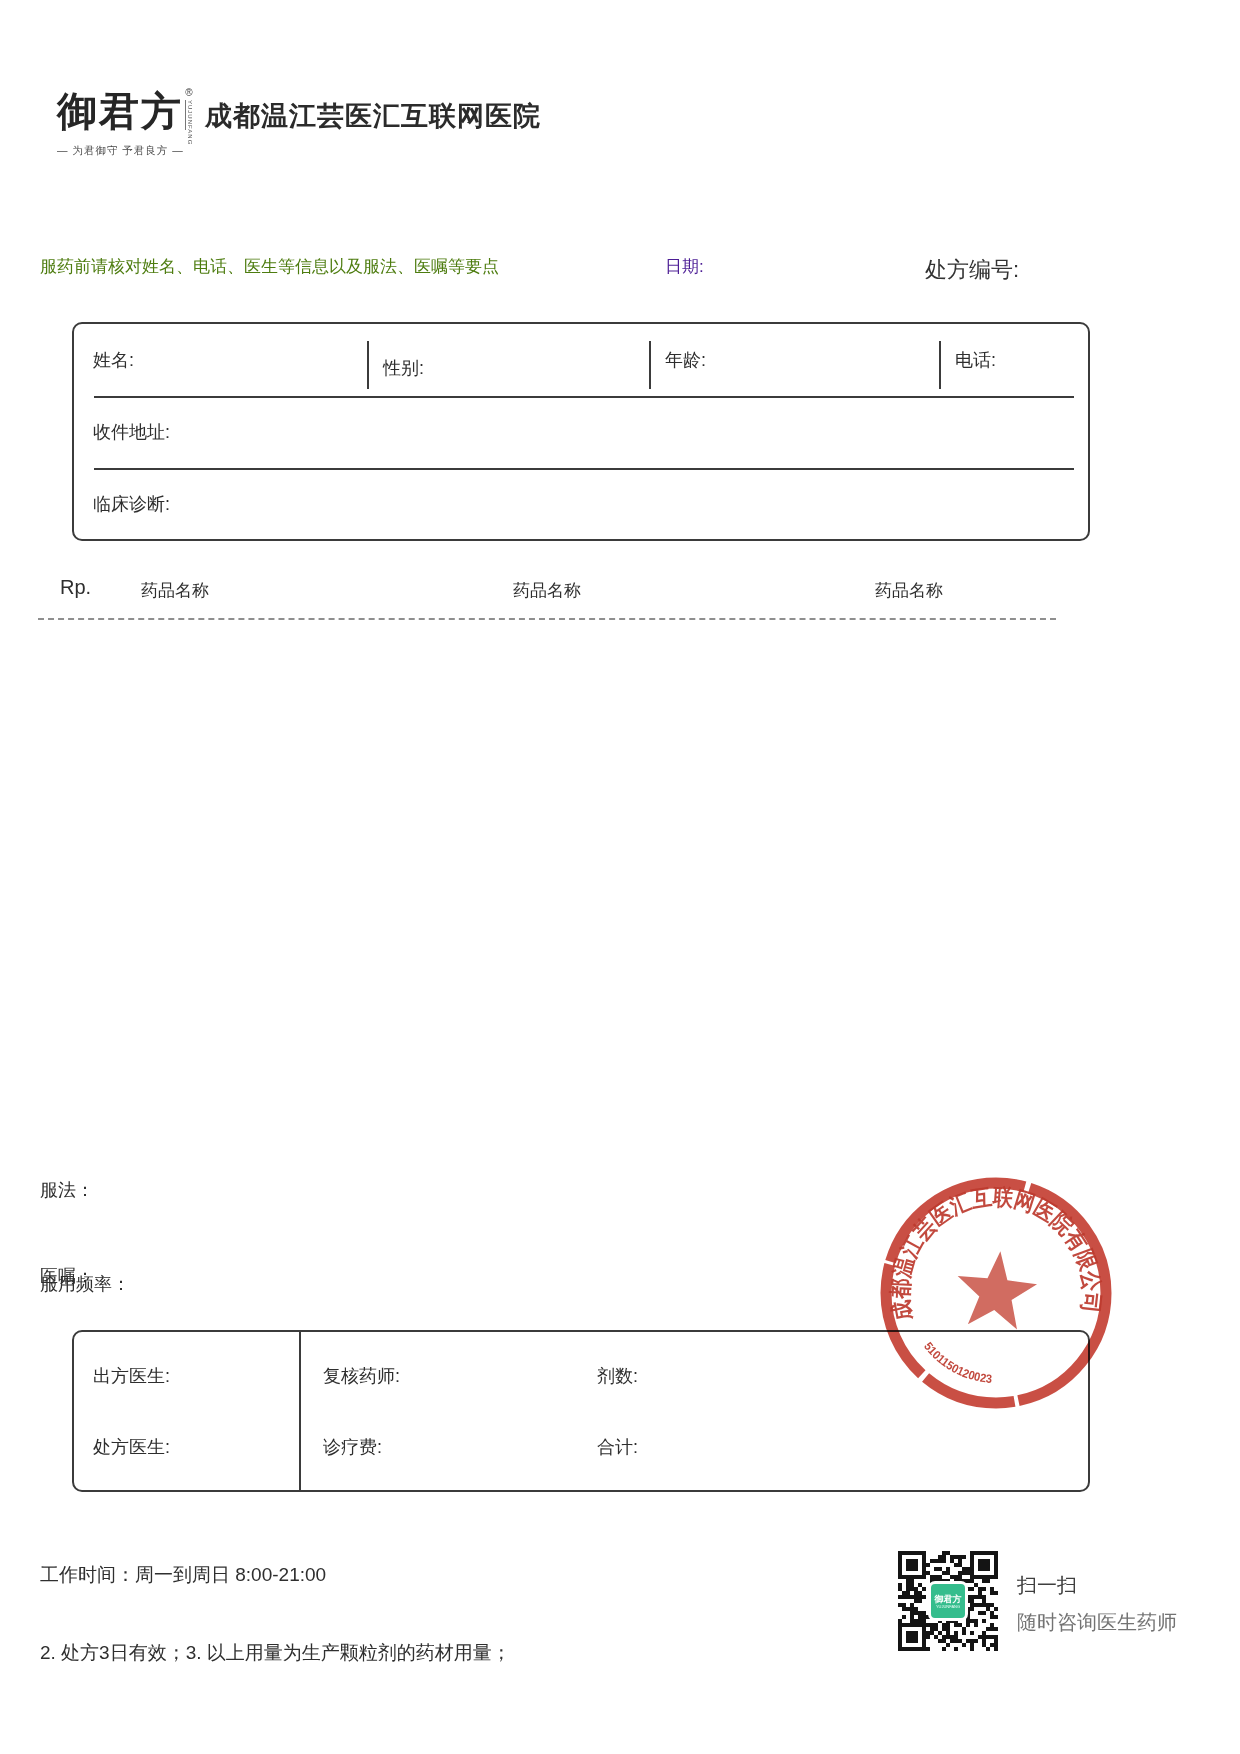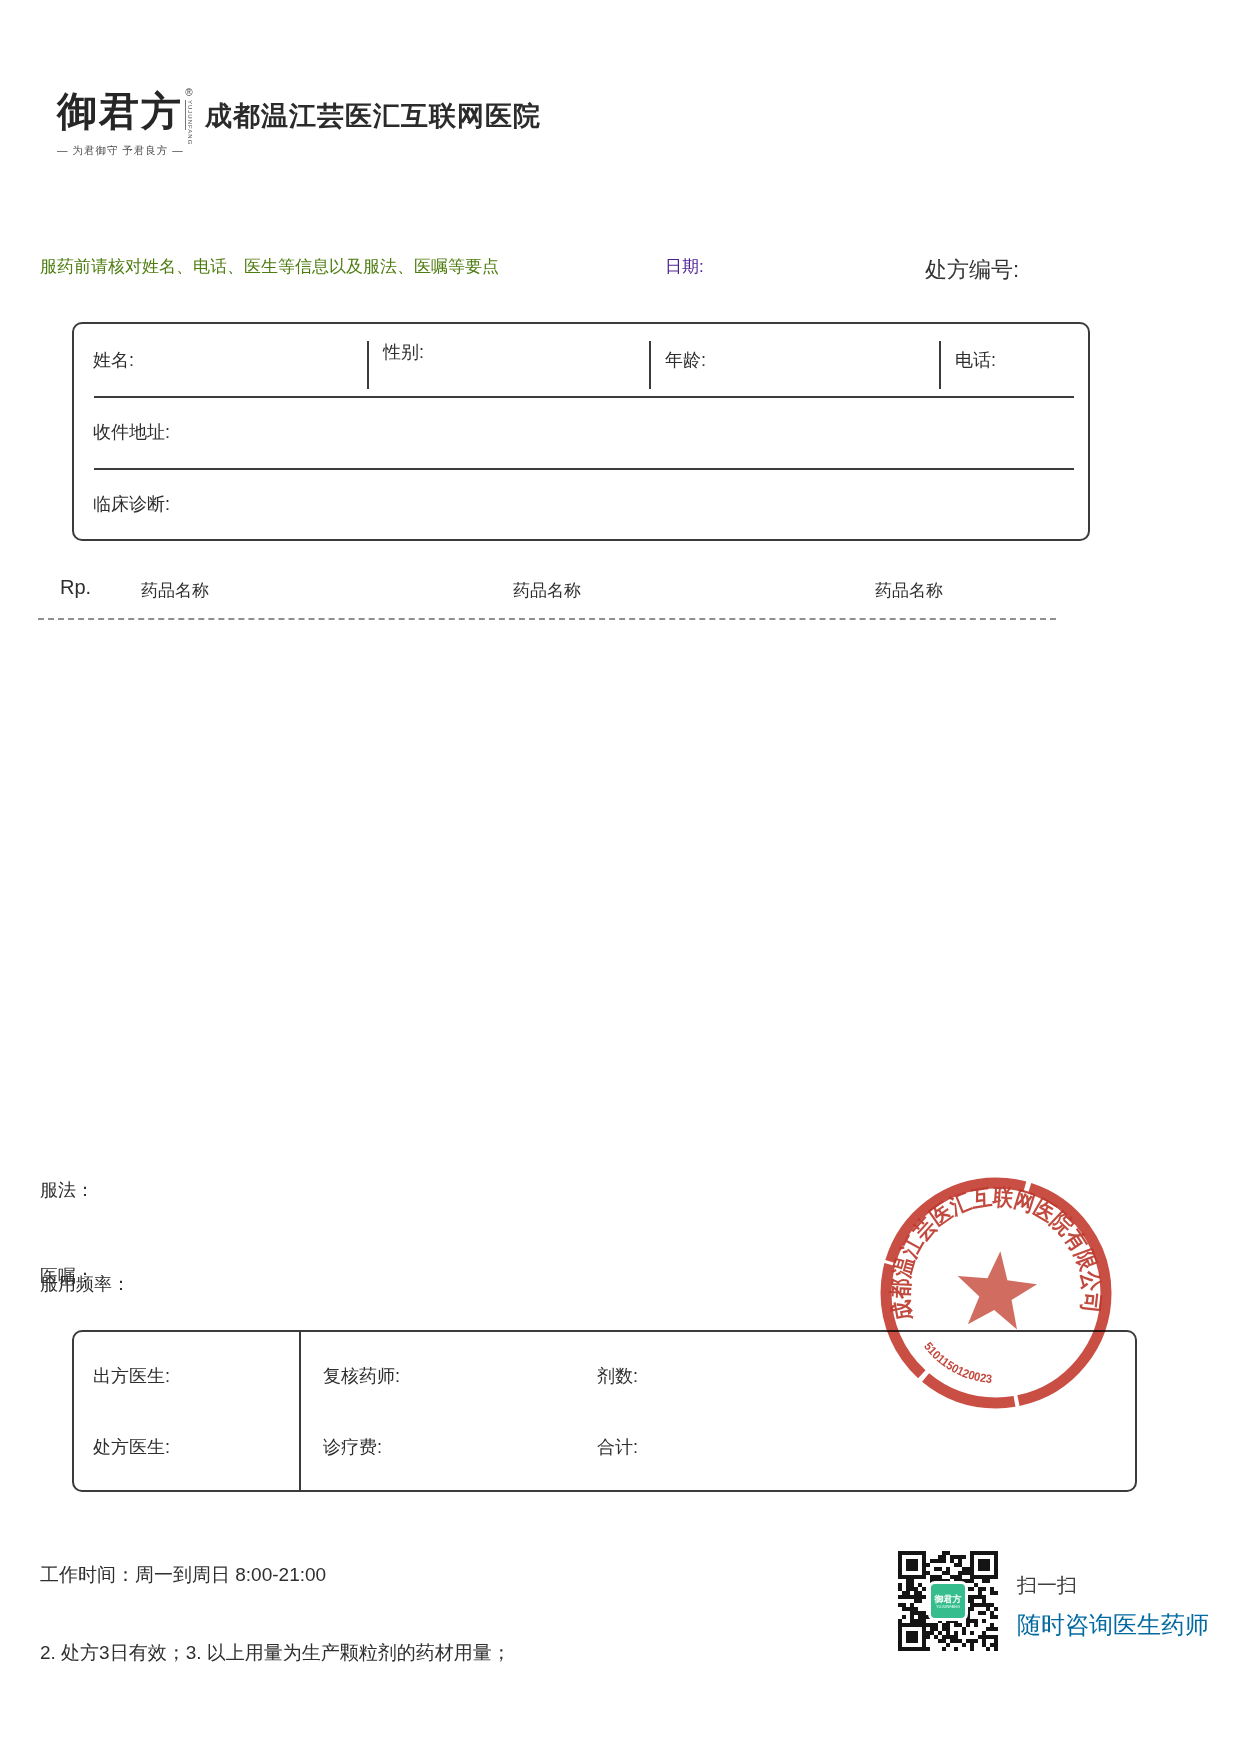--- a/index.html
+++ b/index.html
@@ -26,31 +26,31 @@
   .vdiv{position:absolute;width:2px;background:#3b3b3b;}
   .hline{position:absolute;height:2px;background:#3b3b3b;}
   .field-label{position:absolute;font-size:18px;color:#2e2e2e;white-space:nowrap;}
   
   .rp-label{position:absolute;left:60px;top:576px;font-size:20px;color:#2e2e2e;}
   .med-col{position:absolute;top:579px;font-size:17px;color:#2e2e2e;}
   .dashed-line{position:absolute;left:38px;top:618px;width:1018px;border-top:2px dashed #8f8f8f;}
   
   .usage-label{position:absolute;left:40px;font-size:18px;color:#2e2e2e;}
   
-  .signoff-box{left:38px;top:1330px;width:1014px;height:158px;padding-left:47px;}
+  .signoff-box{left:38px;top:1330px;width:1014px;height:158px;}
   
   .stamp{position:absolute;left:866px;top:1163px;width:260px;height:260px;mix-blend-mode:multiply;opacity:.92;}
   
   .footer-line{position:absolute;left:40px;font-size:19px;color:#2f2f2f;}
   .qr-wrap{position:absolute;left:898px;top:1551px;width:100px;height:100px;}
   .qr-center{position:absolute;left:30px;top:30px;width:40px;height:40px;background:#35bd8d;border:3px solid #ffffff;border-radius:7px;box-sizing:border-box;display:flex;flex-direction:column;align-items:center;justify-content:center;}
   .qr-center-label{color:#ffffff;font-size:9px;font-weight:700;line-height:10px;white-space:nowrap;}
   .qr-center-sub{color:#eafff7;font-size:4px;line-height:5px;white-space:nowrap;}
   .scan-title{position:absolute;left:1017px;top:1572px;font-size:20px;color:#3f3f3f;}
-  .scan-sub{position:absolute;left:1017px;top:1609px;font-size:24px;color:#0369a1;}
+  .scan-sub{position:absolute;left:1017px;top:1609px;font-size:20px;color:#737373;}
 </style>
 </head>
 <body>
 
 <div class="page">
 
   <div class="logo-block">
     <div class="logo-row">
       <span class="logo-brand">御君方</span>
       <span class="logo-side">
@@ -61,21 +61,21 @@
     <div class="logo-tagline">— 为君御守 予君良方 —</div>
   </div>
   <div class="hospital-title">成都温江芸医汇互联网医院</div>
 
   <div class="notice">服药前请核对姓名、电话、医生等信息以及服法、医嘱等要点</div>
   <div class="date-label">日期:</div>
   <div class="rxno-label">处方编号:</div>
 
   <div class="round-box patient-box">
     <div class="field-label" style="left:19px;top:24px;">姓名:</div>
-    <div class="field-label" style="left:309px;top:16px;">性别:</div>
+    <div class="field-label" style="left:309px;top:32px;">性别:</div>
     <div class="field-label" style="left:591px;top:24px;">年龄:</div>
     <div class="field-label" style="left:881px;top:24px;">电话:</div>
     <div class="vdiv" style="left:293px;top:17px;height:48px;"></div>
     <div class="vdiv" style="left:575px;top:17px;height:48px;"></div>
     <div class="vdiv" style="left:865px;top:17px;height:48px;"></div>
     <div class="hline" style="left:20px;right:14px;top:72px;"></div>
     <div class="field-label" style="left:19px;top:96px;">收件地址:</div>
     <div class="hline" style="left:20px;right:14px;top:144px;"></div>
     <div class="field-label" style="left:19px;top:168px;">临床诊断:</div>
   </div>

